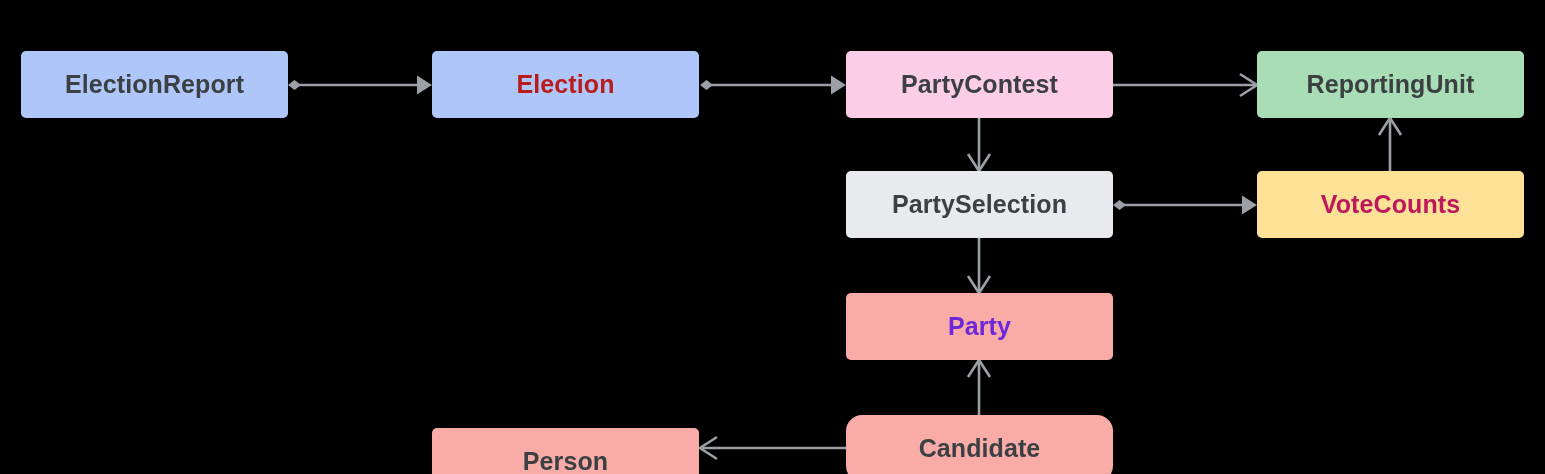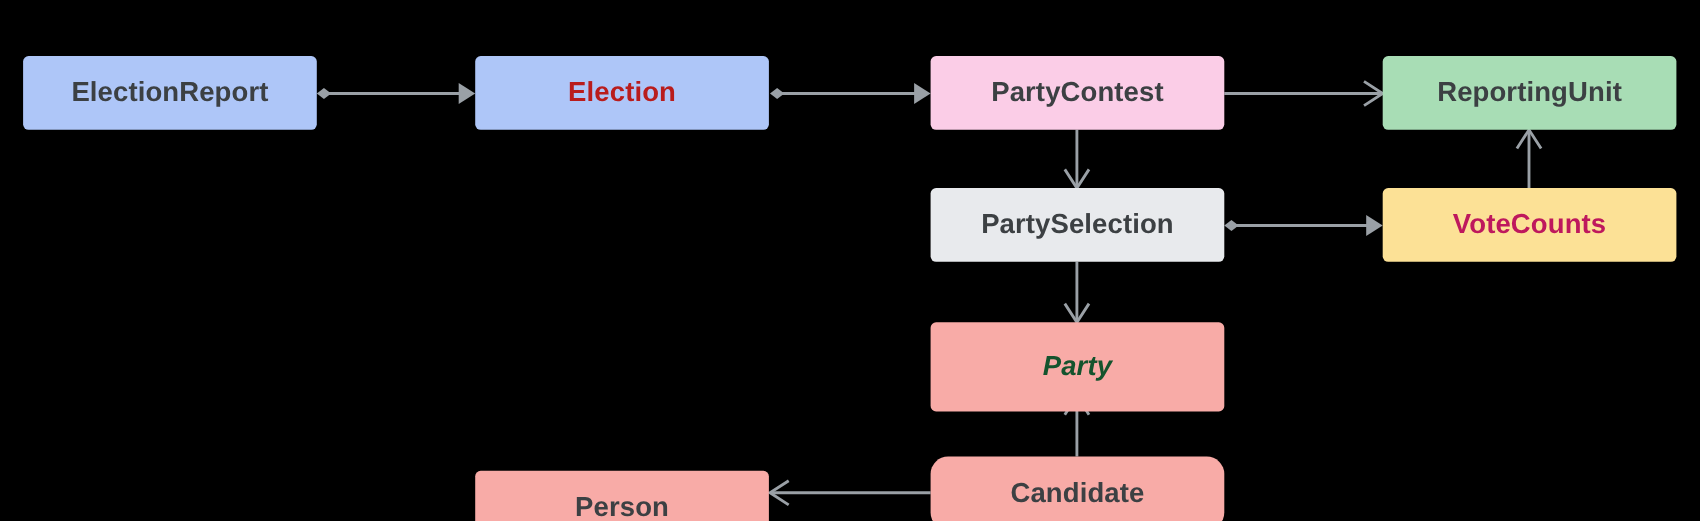--- a/index.html
+++ b/index.html
@@ -93,18 +93,18 @@
       </g>
     </svg>
 
   <div id="node-layer">
       <div class="node" style="left: 21px; top: 22px; width: 267px; height: 67px; background: rgb(174, 198, 248); color: rgb(60, 64, 67);">ElectionReport</div>
       <div class="node" style="left: 432px; top: 22px; width: 267px; height: 67px; background: rgb(174, 198, 248); color: #b91c1c;">Election</div>
       <div class="node" style="left: 846px; top: 22px; width: 267px; height: 67px; background: rgb(251, 205, 231); color: rgb(60, 64, 67);">PartyContest</div>
       <div class="node" style="left: 1257px; top: 22px; width: 267px; height: 67px; background: rgb(168, 221, 181); color: rgb(60, 64, 67);">ReportingUnit</div>
       <div class="node" style="left: 846px; top: 142px; width: 267px; height: 67px; background: rgb(232, 234, 237); color: rgb(60, 64, 67);">PartySelection</div>
       <div class="node" style="left: 1257px; top: 142px; width: 267px; height: 67px; background: rgb(252, 225, 150); color: #be185d;">VoteCounts</div>
-      <div class="node" style="left: 846px; top: 264px; width: 267px; height: 81px; background: rgb(248, 171, 167); color: #14532d; font-style: italic;">Party</div>
+      <div class="node" style="left: 846px; top: 264px; width: 267px; height: 67px; background: rgb(248, 171, 167); color: #6d28d9;">Party</div>
       <div class="node" style="left: 432px; top: 399px; width: 267px; height: 67px; background: rgb(248, 171, 167); color: rgb(60, 64, 67);">Person</div>
       <div class="node" style="left: 846px; top: 386px; width: 267px; height: 67px; background: rgb(248, 171, 167); color: rgb(60, 64, 67); border-radius: 16px;">Candidate</div>
     </div>
 
 </div>
 
 </body></html>

